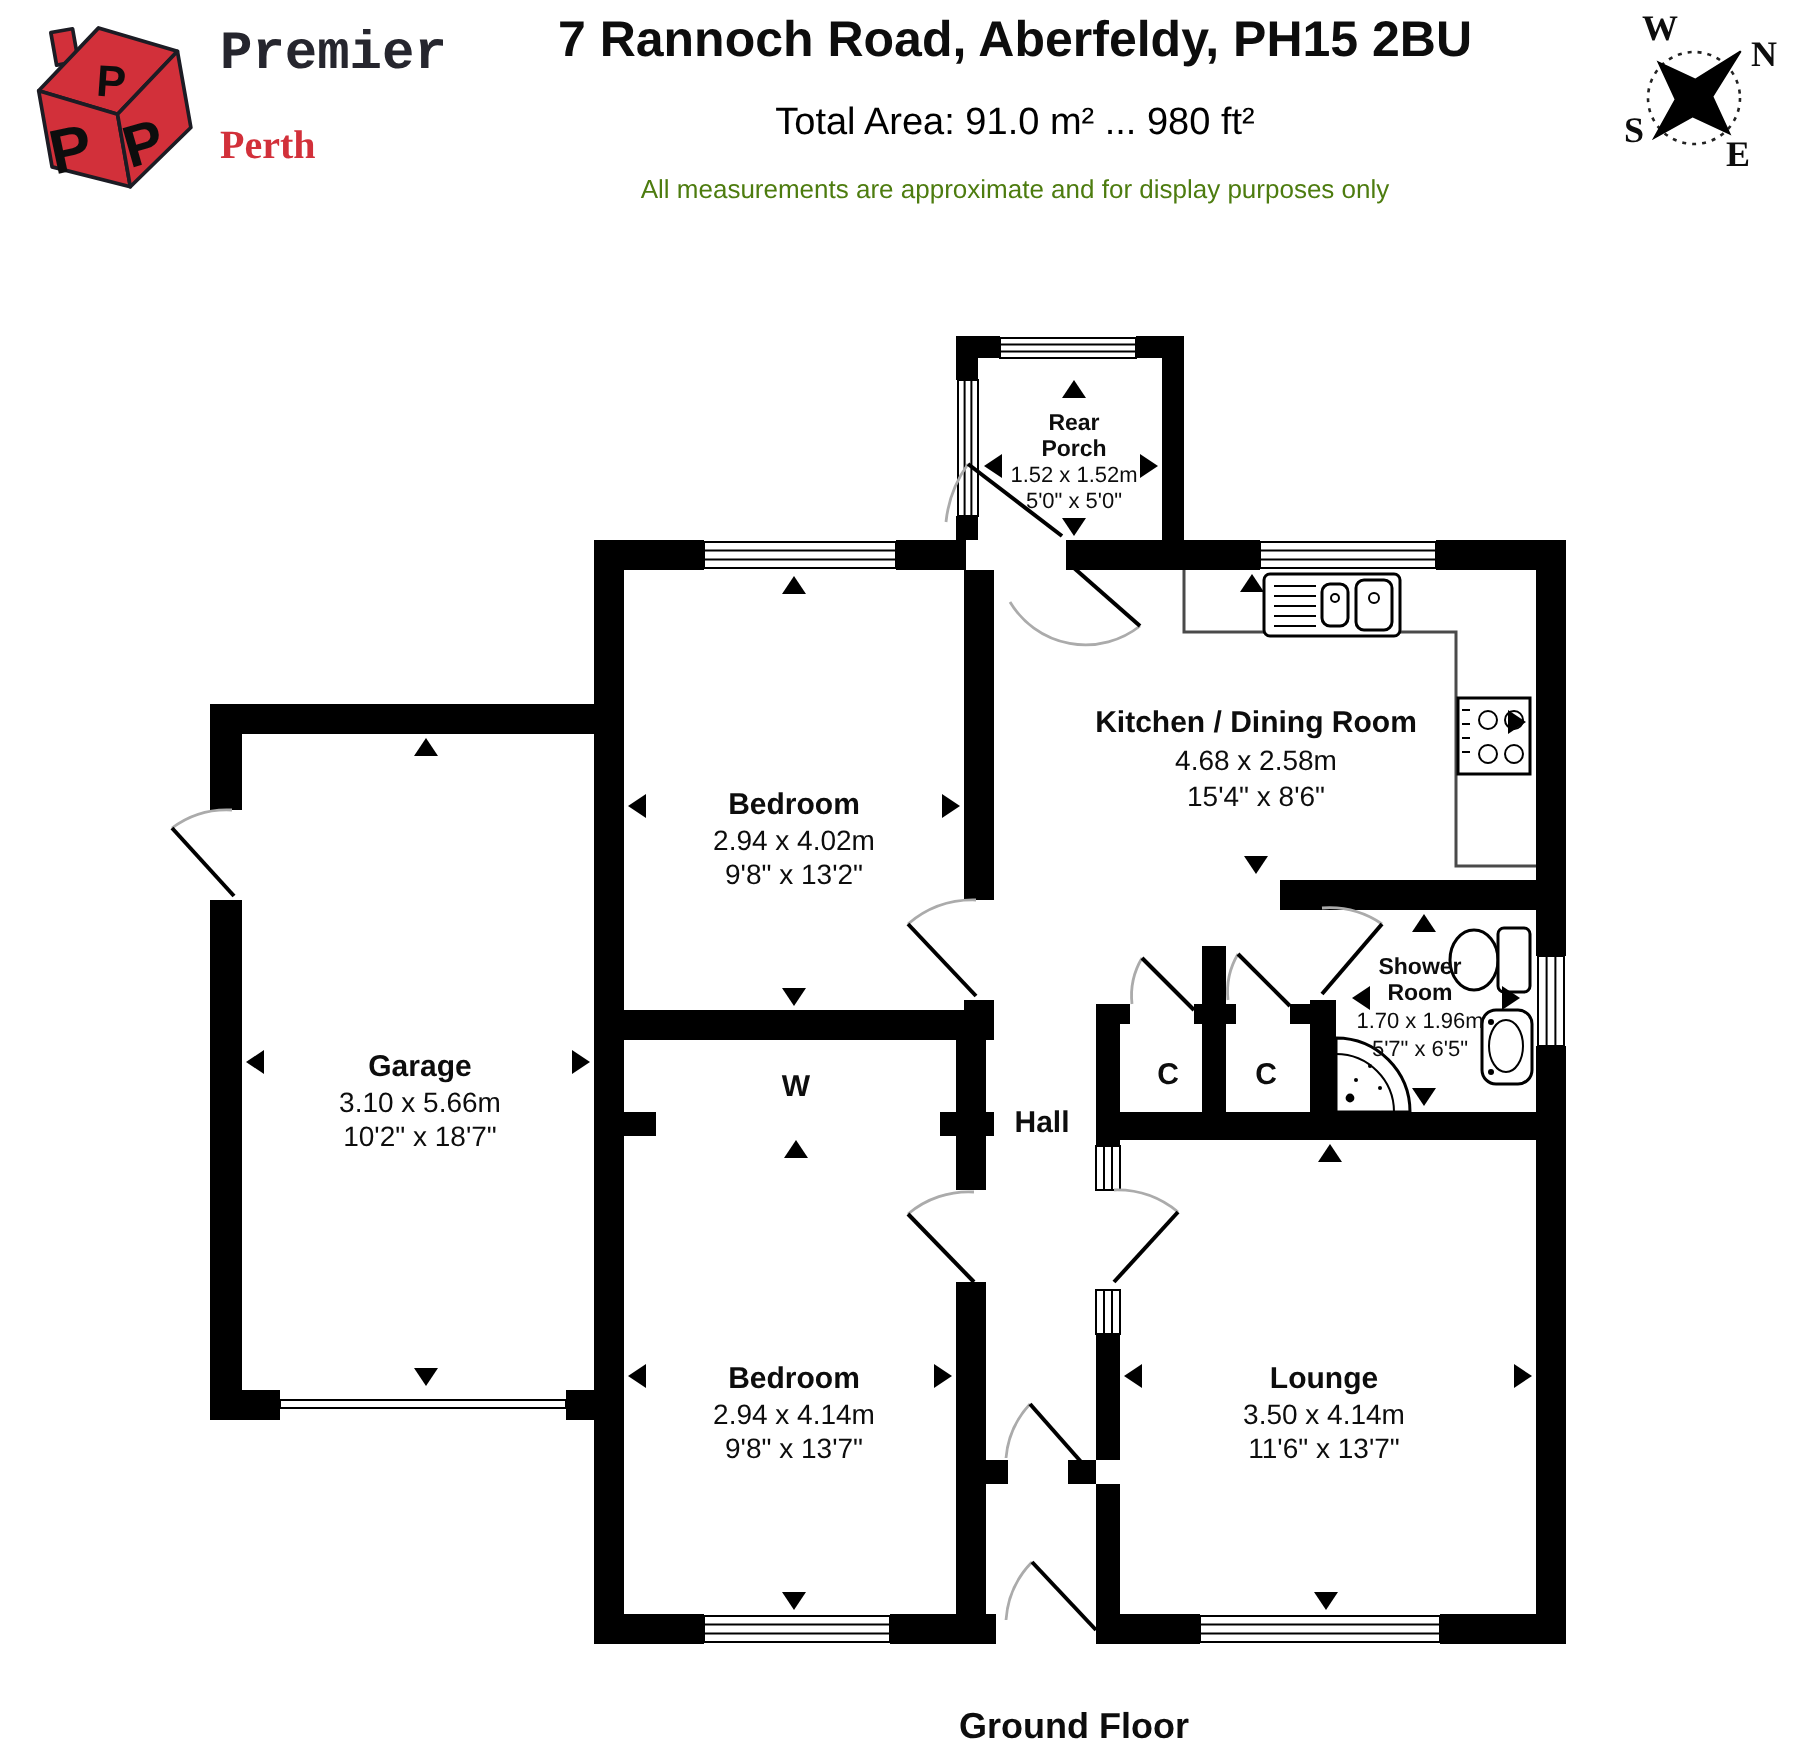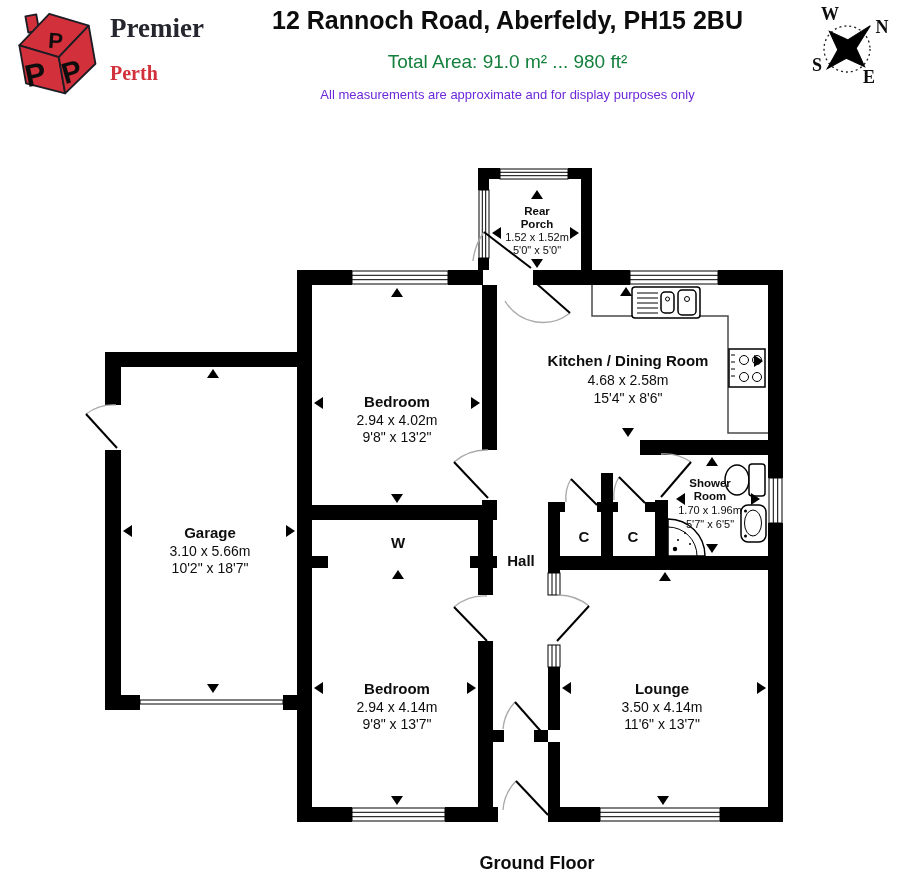--- a/index.html
+++ b/index.html
@@ -2,26 +2,26 @@
 <html><head>
 <meta charset="utf-8">
 <style>
   html,body{margin:0;padding:0;background:#fff;}
   .page{position:relative;width:897px;height:873px;background:#fff;overflow:hidden;
         font-family:"Liberation Sans", sans-serif;color:#111;}
   
   .logo{position:absolute;left:10px;top:6px;width:215px;height:90px;}
   .logo svg{position:absolute;left:0;top:0;}
   .logo-text{position:absolute;left:100px;top:8px;line-height:1.08;}
-  .logo-line{font-family:Liberation Serif, serif;font-weight:bold;font-size:27px;color:#26262e;}
+  .logo-line{font-family:Liberation Mono, monospace;font-weight:bold;font-size:27px;color:#26262e;}
   .logo-tag{font-family:"Liberation Serif", serif;font-weight:bold;font-size:20px;color:#d2303a;margin-top:20px;}
   .title-block{position:absolute;left:200px;top:0;width:615px;text-align:center;}
   .title-block h1{margin:6px 0 0 0;font-size:25px;font-weight:bold;color:#0d0d0d;}
-  .total-area{margin-top:16px;font-size:19px;color:#15803d;}
-  .disclaimer{margin-top:14px;font-size:13px;color:#6d28d9;}
+  .total-area{margin-top:16px;font-size:19px;color:#000000;}
+  .disclaimer{margin-top:14px;font-size:13px;color:#4d7c0f;}
   .compass{position:absolute;left:795px;top:3px;}
   
   text{font-family:"Liberation Sans", sans-serif;fill:#0d0d0d;}
   .room-name{font-size:15px;font-weight:bold;text-anchor:middle;}
   .room-dim{font-size:14px;text-anchor:middle;}
   .room-name-sm{font-size:11.5px;font-weight:bold;text-anchor:middle;}
   .room-dim-sm{font-size:11px;text-anchor:middle;}
   .label-big{font-size:15px;font-weight:bold;text-anchor:middle;}
   .floor-label{font-size:18px;font-weight:bold;text-anchor:middle;}
   .compass-letter{font-family:"Liberation Serif", serif;font-size:18px;font-weight:bold;text-anchor:middle;}
@@ -54,21 +54,21 @@
         <text x="70" y="82" font-size="32" transform="rotate(-16 70 82)">P</text>
       </g>
     </svg>
     <div class="logo-text">
       <div class="logo-line">Premier</div>
       <div class="logo-tag">Perth</div>
     </div>
   </div>
 
   <div class="title-block">
-    <h1>12 Rannoch Road, Aberfeldy, PH15 2BU</h1>
+    <h1>7 Rannoch Road, Aberfeldy, PH15 2BU</h1>
     <div class="total-area">Total Area: 91.0 m² ... 980 ft²</div>
     <div class="disclaimer">All measurements are approximate and for display purposes only</div>
   </div>
 
   <svg class="compass" width="100" height="100" viewBox="0 0 100 100">
     <circle cx="52" cy="46" r="23" fill="none" stroke="#222" stroke-width="1.3" stroke-dasharray="2 3"></circle>
     <path d="M0,-33 L6,-7 L25,0 L6,7 L0,28 L-6,7 L-25,0 L-6,-7 Z" transform="translate(52,46) rotate(45)" fill="#000" stroke="#000" stroke-width="1"></path>
     <text x="35" y="17" class="compass-letter">W</text>
     <text x="87" y="30" class="compass-letter">N</text>
     <text x="22" y="68" class="compass-letter">S</text>

